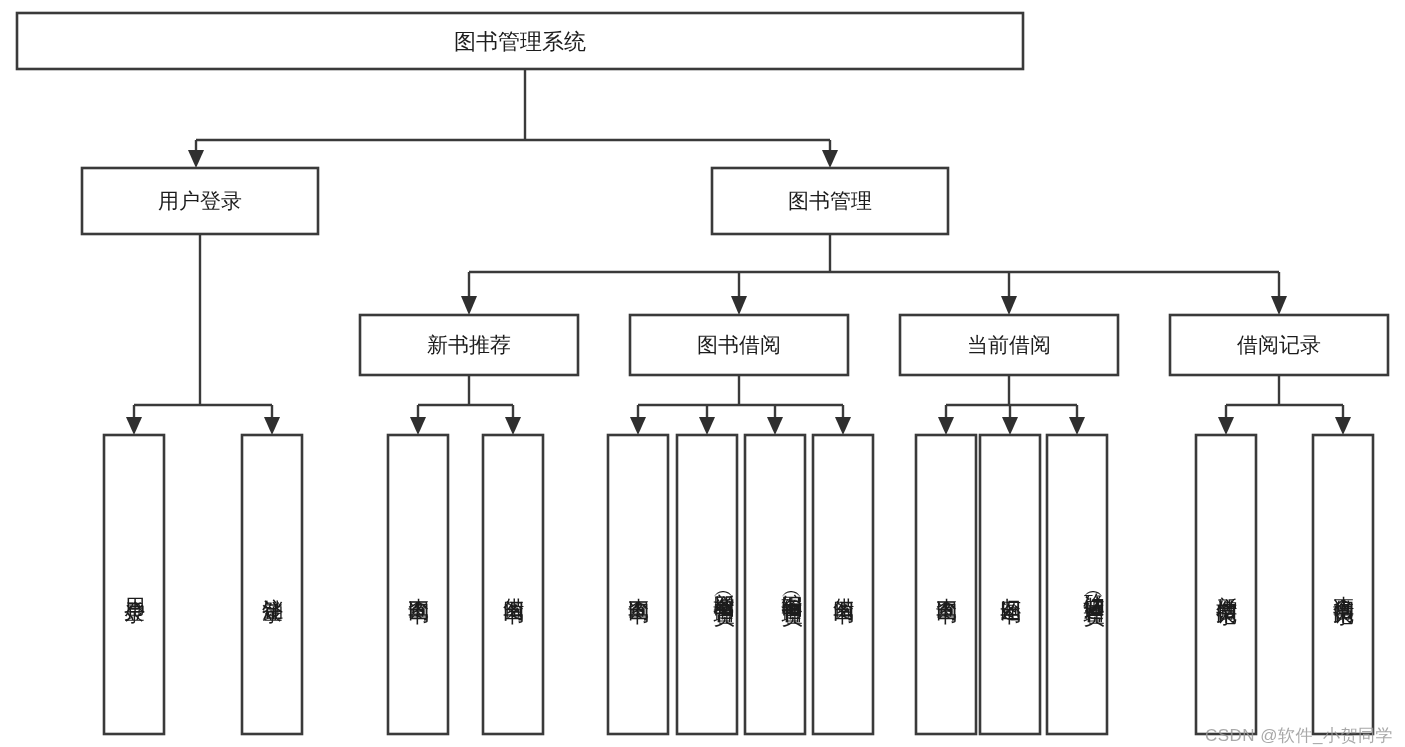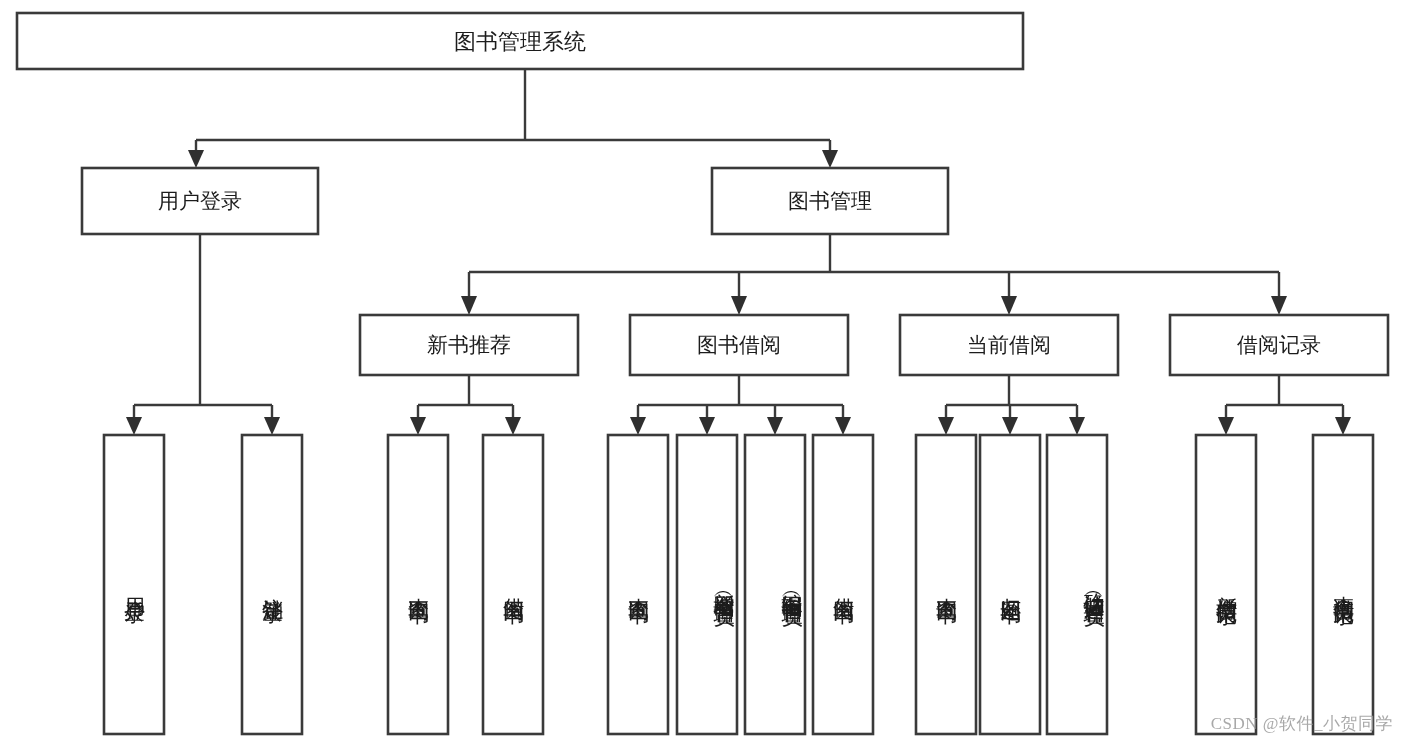--- a/index.html
+++ b/index.html
@@ -64,22 +64,22 @@
     font-size: 21px;
     line-height: 1.32;
     letter-spacing: 2px;
     color: #1c1c1c;
     white-space: nowrap;
     pointer-events: none;
   }
   .watermark {
     position: absolute;
     right: 12px;
-    bottom: 12px;
-    font-family: Liberation Serif, serif;
+    bottom: 0;
+    font-family: Liberation Sans, sans-serif;
     font-size: 17px;
     color: #9a9a9a;
     opacity: 0.85;
     letter-spacing: 0.5px;
     white-space: nowrap;
   }
 </style>
 </head>
 <body>
 

